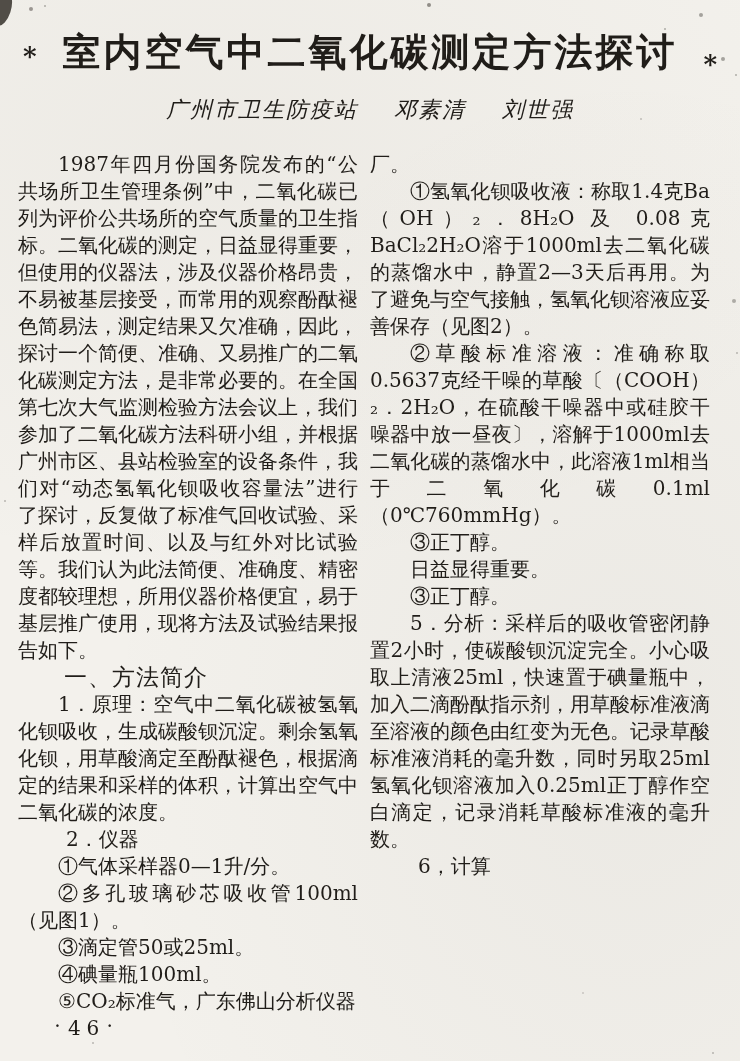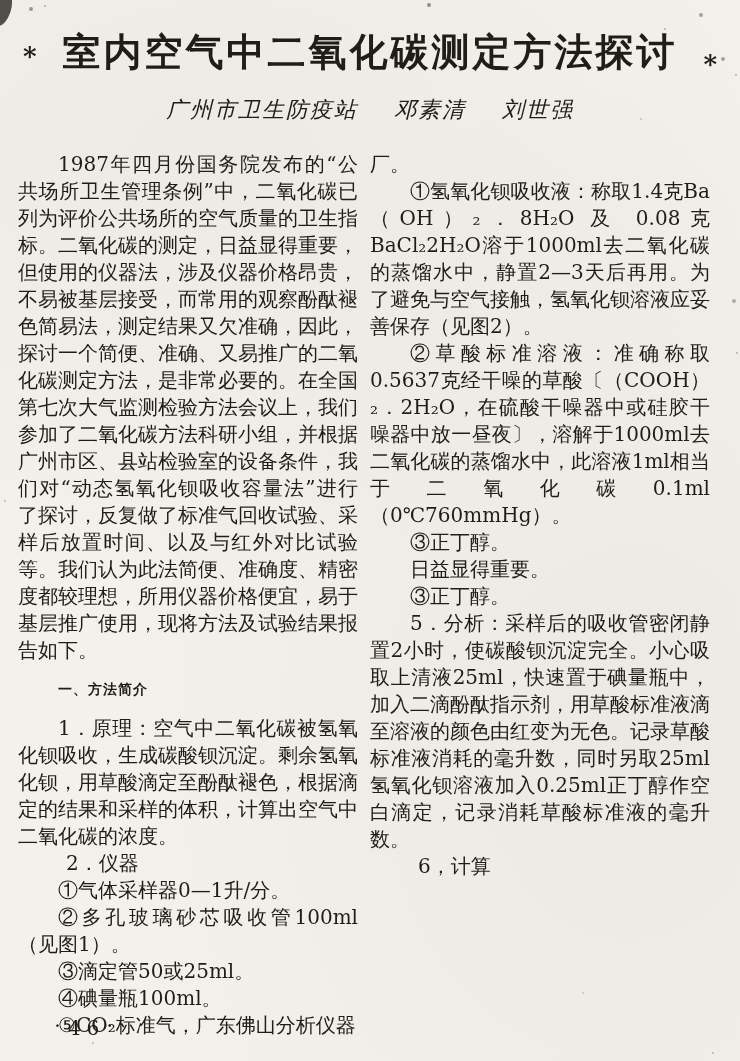--- a/index.html
+++ b/index.html
@@ -59,24 +59,24 @@
   }
   .body{
     margin:0;
     font-size:20px;
     line-height:27px;
     text-align:justify;
     text-justify:inter-ideograph;
   }
   .indent{text-indent:2em;}
   .sec-heading{
-    margin:12px;
+    margin:0;
     font-family:"DejaVu Sans", sans-serif;
-    font-weight:700;
-    font-size:14px;
+    font-weight:400;
+    font-size:23px;
     line-height:27px;
     text-indent:2em;
     letter-spacing:1px;
   }
   .sub-heading{text-indent:2.4em;}
   
   .pageno{
     position:absolute;
     left:55px;top:1016px;
     font-size:20px;

